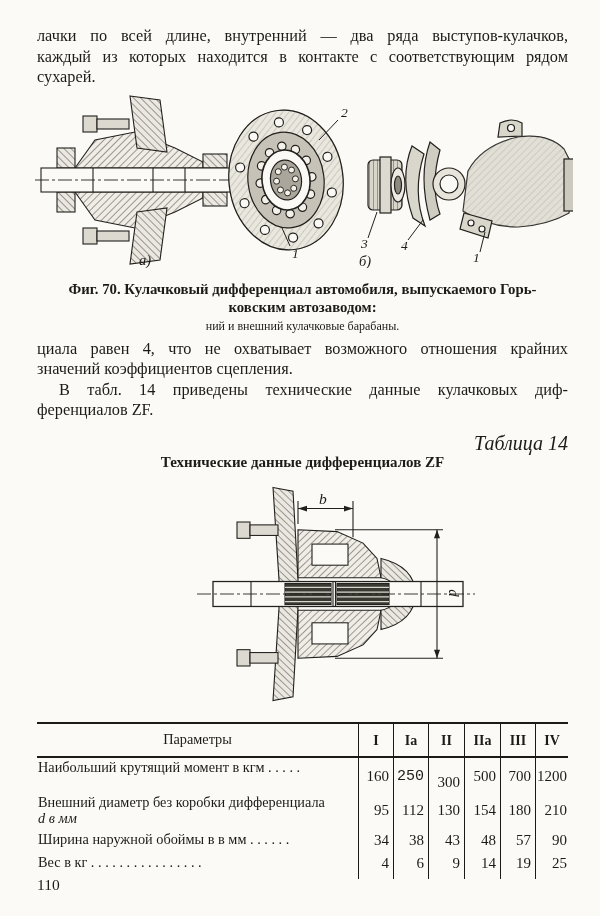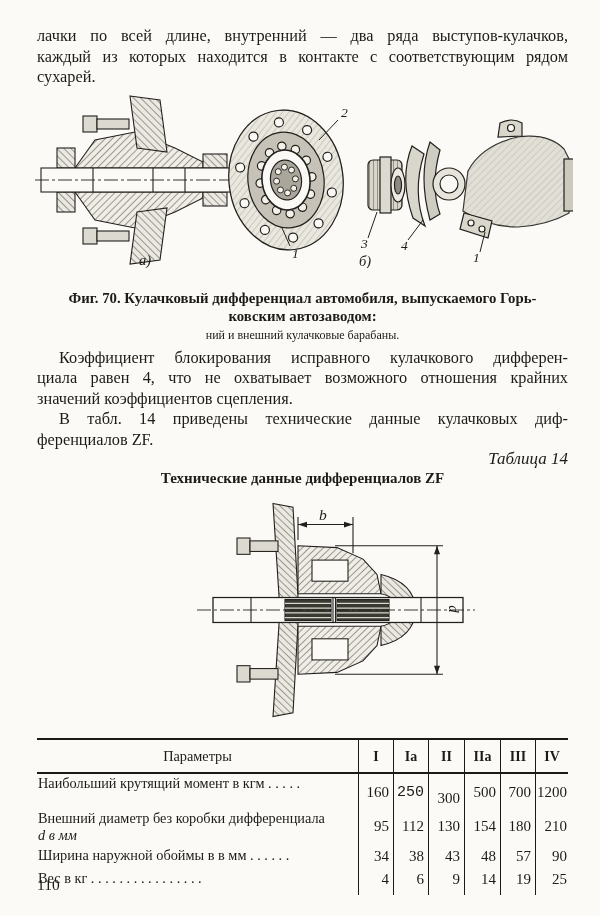--- a/index.html
+++ b/index.html
@@ -7,23 +7,23 @@
     width:600px;height:916px;margin:0 auto;background:#fbfaf6;
     font-family:"Liberation Serif","DejaVu Serif",serif;color:#1c1b18;
     overflow:hidden;position:relative;box-sizing:border-box;
     padding:26px 32px 0 37px;
   }
   .para{font-size:16.3px;}
   .line{line-height:20.5px;white-space:nowrap;text-align:justify;text-align-last:justify;}
   .line.last{text-align:left;text-align-last:auto;white-space:normal;}
   .line.ind{padding-left:22px;}
   .figwrap{margin:2px 0 0 -4px;}
-  .caption{margin-top:17px;text-align:center;font-weight:bold;font-size:14.8px;line-height:18px;}
+  .caption{margin-top:8px;text-align:center;font-weight:bold;font-size:14.8px;line-height:18px;}
   .legend{margin-top:3px;text-align:center;font-size:12px;line-height:14px;}
-  .tablabel{margin-top:0;text-align:right;font-style:italic;font-size:17px;line-height:18px;}
+  .tablabel{margin-top:13px;text-align:right;font-style:italic;font-size:20px;line-height:18px;}
   .tabtitle{text-align:center;font-weight:bold;font-size:15px;line-height:19px;margin-top:1px;}
   .zfwrap{margin:2px 0 0 148px;}
   svg text{fill:#1c1b18;}
   .callout{font:italic 13.5px "Liberation Serif",serif;}
   .sub{font:italic 14.5px "Liberation Serif",serif;}
   .dim{font:italic 15.5px "Liberation Serif",serif;}
   
   .t14{margin-top:4px;border-top:2.5px solid #1b1a17;}
   .t14-head,.t14-body{display:grid;grid-template-columns:322px 35px 35px 36px 36px 35px minmax(0,1fr);}
   .t14-head{border-bottom:2px solid #1b1a17;}
@@ -177,21 +177,20 @@
 
   <div class="caption">
     <div>Фиг. 70. Кулачковый дифференциал автомобиля, выпускаемого Горь-</div>
     <div>ковским автозаводом:</div>
   </div>
   <div class="legend">
     <div>ний и внешний кулачковые барабаны.</div>
   </div>
 
   <div class="para" style="margin-top:6px;">
-    <div class="line ind">Коэффициент блокирования исправного кулачкового дифферен-</div>
     <div class="line">циала равен 4, что не охватывает возможного отношения крайних</div>
     <div class="line last">значений коэффициентов сцепления.</div>
   </div>
   <div class="para">
     <div class="line ind">В табл. 14 приведены технические  данные  кулачковых  диф-</div>
     <div class="line last">ференциалов ZF.</div>
   </div>
 
   <div class="tablabel">Таблица 14</div>
   <div class="tabtitle">Технические данные дифференциалов ZF</div>

